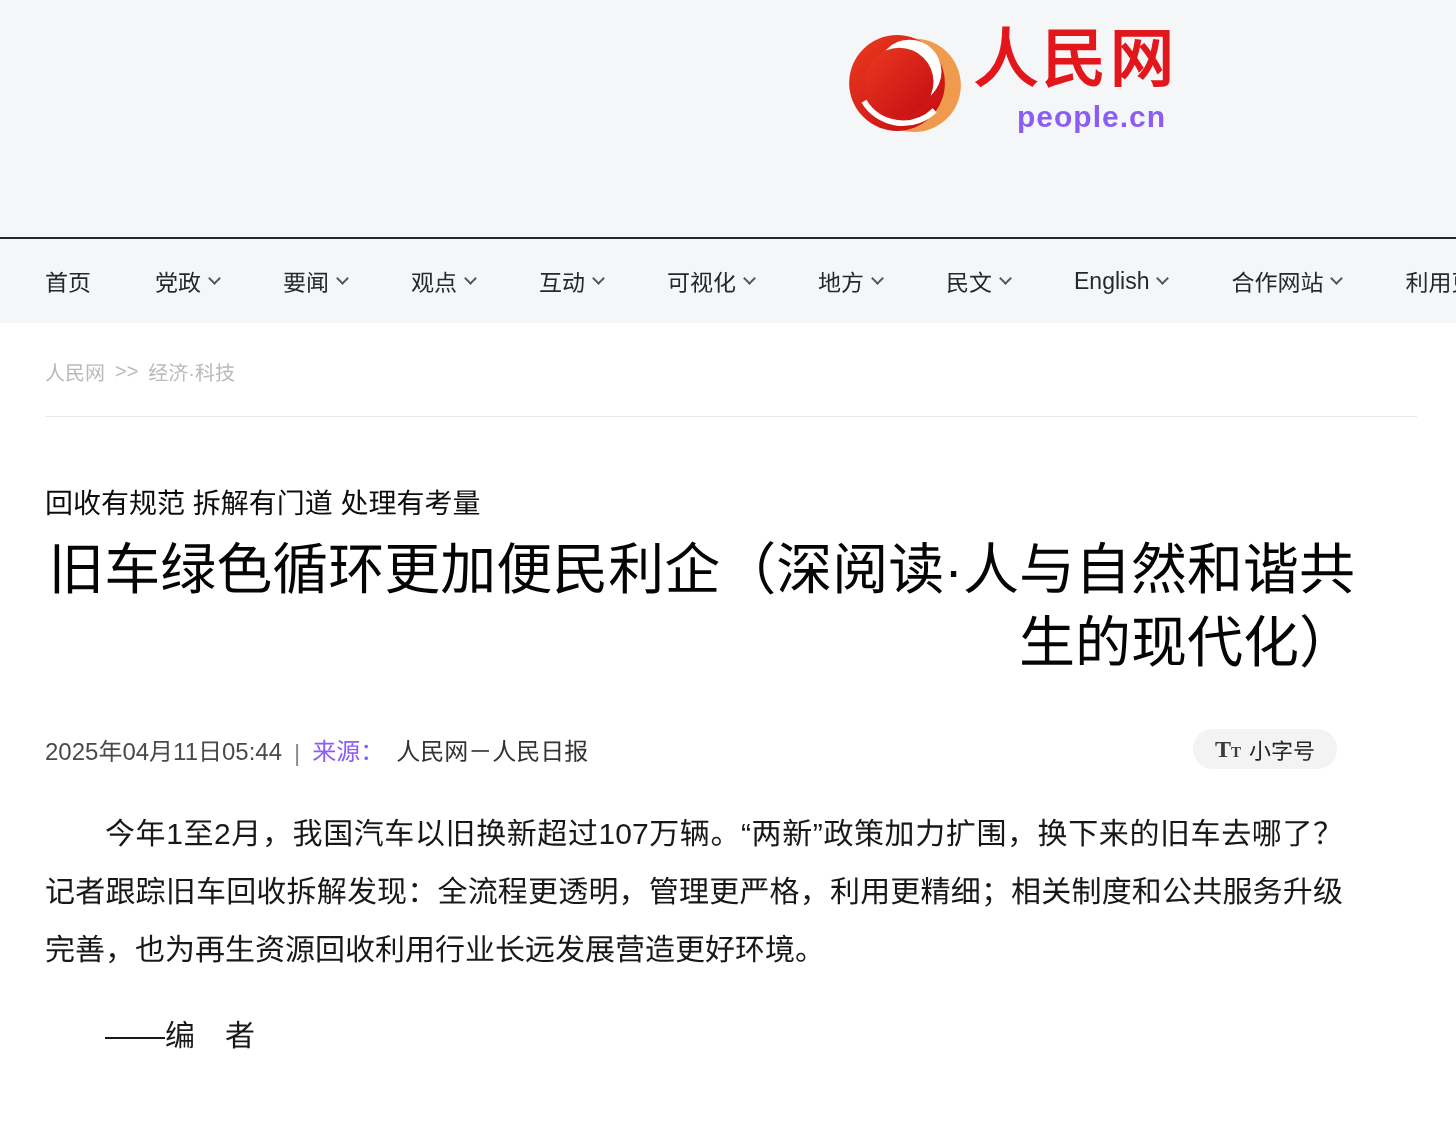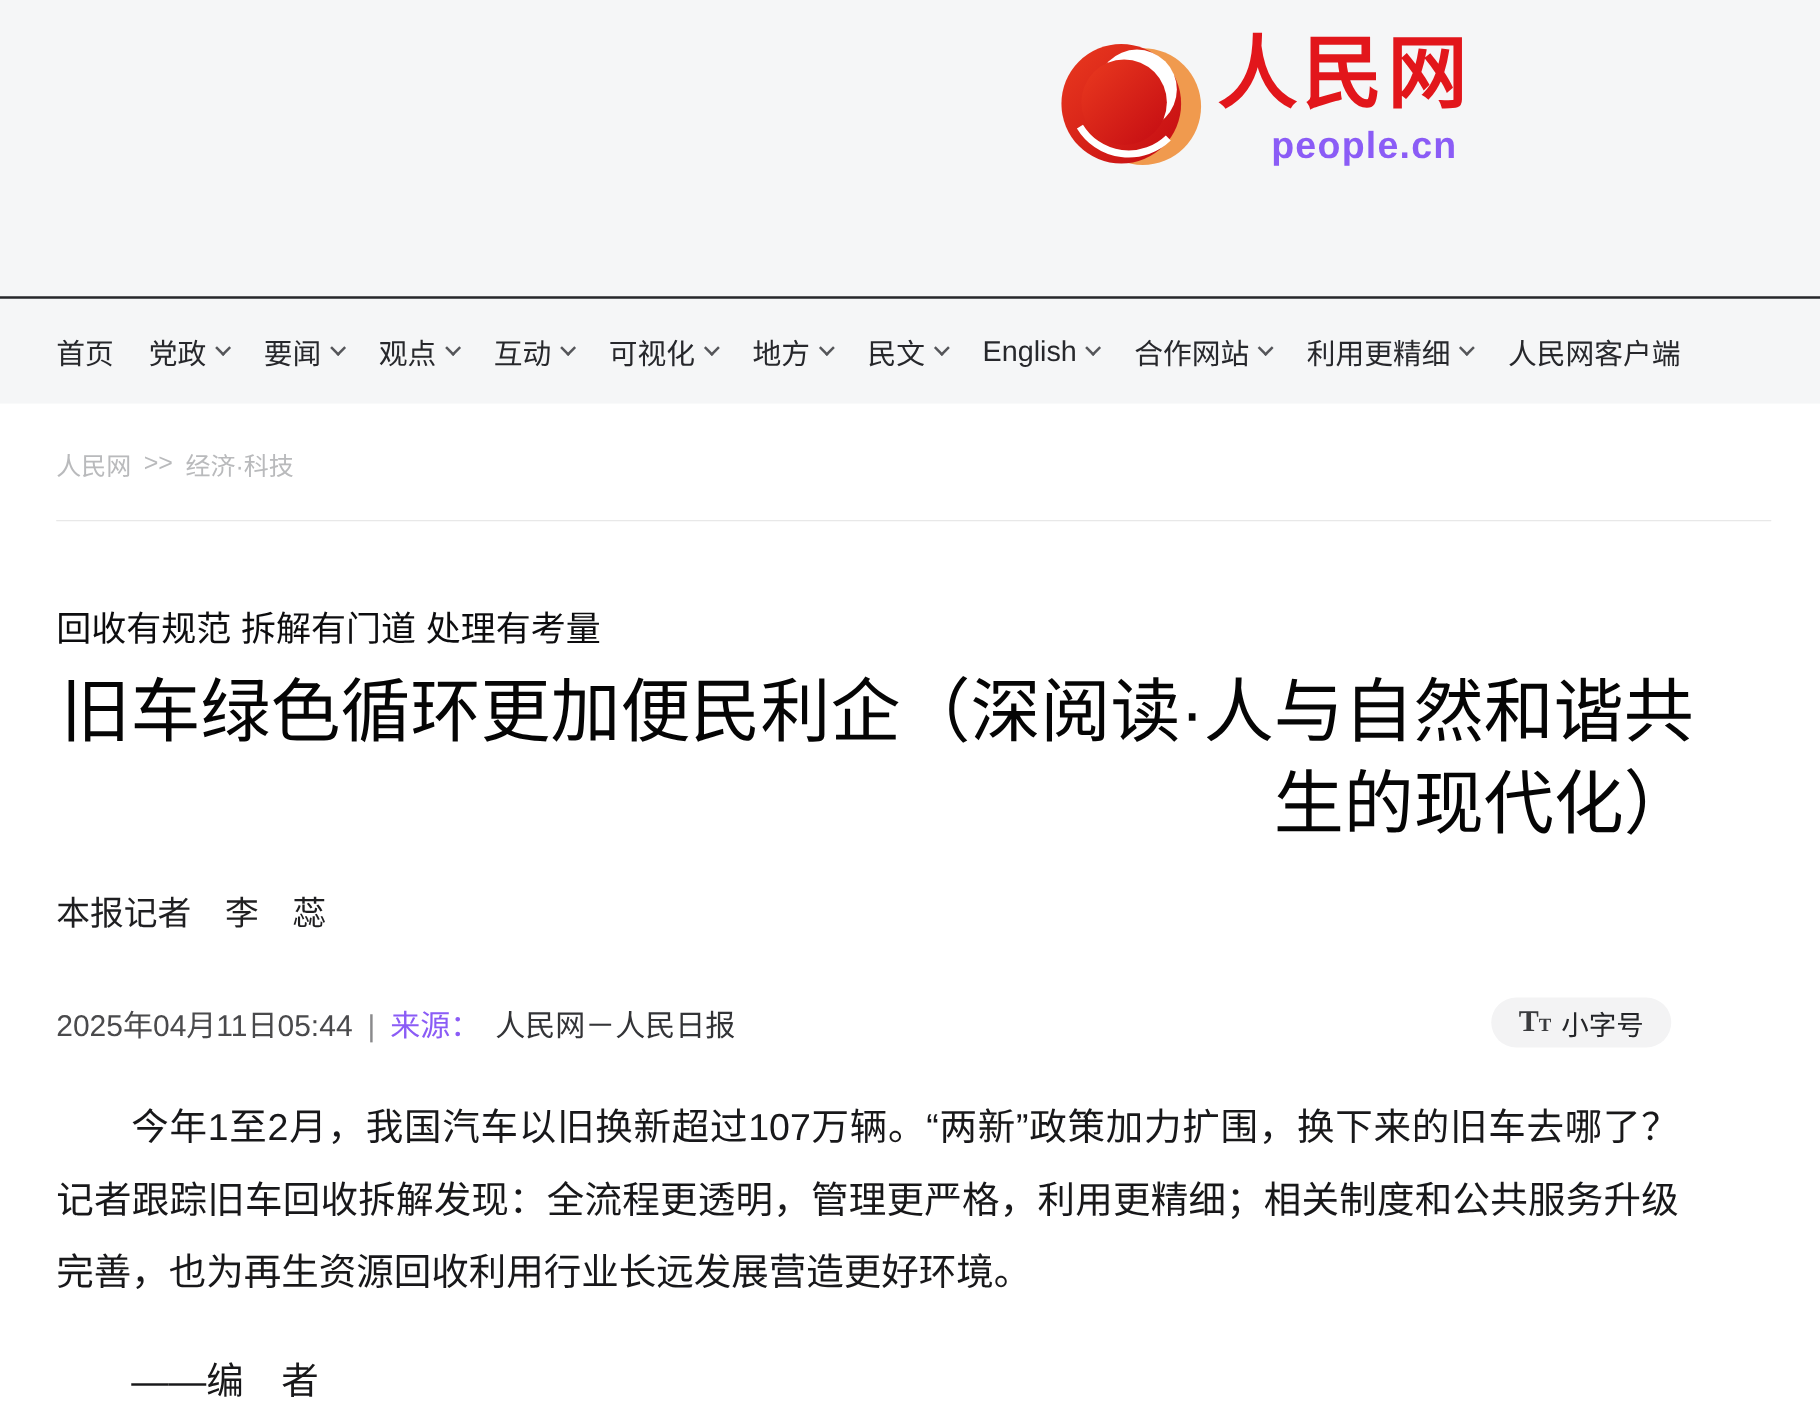--- a/index.html
+++ b/index.html
@@ -8,21 +8,21 @@
 
   
   .site-header { position:relative; height:239px; background:#f5f6f7; border-bottom:2px solid #26272b; }
   .brand { position:absolute; left:848px; top:20px; display:flex; align-items:flex-start; gap:12px; }
   .brand-icon { width:114px; height:114px; margin-top:6px; }
   .brand-texts { display:flex; flex-direction:column; align-items:center; }
   .brand-name { font-size:64px; line-height:80px; font-weight:700; color:#e2161b; letter-spacing:4px; font-family:"Liberation Serif", serif; }
   .brand-sub { font-size:30px; line-height:34px; font-weight:700; color:#8b5cf6; letter-spacing:1px; align-self:flex-end; margin-right:12px; }
 
   
-  .main-nav { height:84px; background:#f5f6f7; display:flex; align-items:center; gap:28px; padding:0 0 0 45px; white-space:nowrap; overflow:hidden; }
+  .main-nav { height:84px; background:#f5f6f7; display:flex; align-items:center; gap:64px; padding:0 0 0 45px; white-space:nowrap; overflow:hidden; }
   .nav-item { font-size:23px; color:#27282c; display:flex; align-items:center; cursor:pointer; flex:0 0 auto; }
   .chev { display:inline-block; width:9px; height:9px; border-right:2px solid #55565a; border-bottom:2px solid #55565a; transform:rotate(45deg); margin-left:9px; margin-top:-6px; }
 
   
   .crumb-zone { background:#fff; padding:34px 45px 0 45px; }
   .breadcrumb { font-size:20px; color:#b9babc; display:flex; gap:10px; align-items:center; }
   .breadcrumb a { color:#b9babc; text-decoration:none; cursor:pointer; }
   .crumb-divider { height:1px; background:#e8e8e8; margin:30px 39px 0 45px; }
 
   
@@ -122,21 +122,20 @@
     <a>人民网</a>
     <span>&gt;&gt;</span>
     <a>经济·科技</a>
   </div>
 </div>
 <div class="crumb-divider"></div>
 
 <main class="article">
   <div class="kicker">回收有规范 拆解有门道 处理有考量</div>
   <h1 class="headline">旧车绿色循环更加便民利企（深阅读·人与自然和谐共生的现代化）</h1>
-  <div class="byline">本报记者　李　蕊</div>
 
   <div class="meta-row">
     <div class="meta-left">
       <span>2025年04月11日05:44</span>
       <span class="meta-sep">|</span>
       <span class="meta-source-label">来源：</span>
       <a class="meta-source">人民网－人民日报</a>
     </div>
     <button class="font-size-btn">
       <span class="tt-icon">

